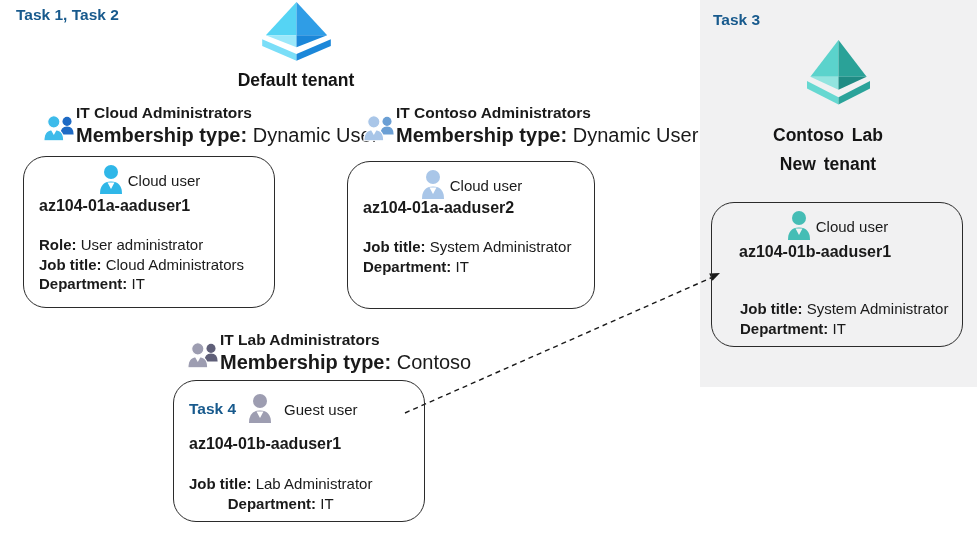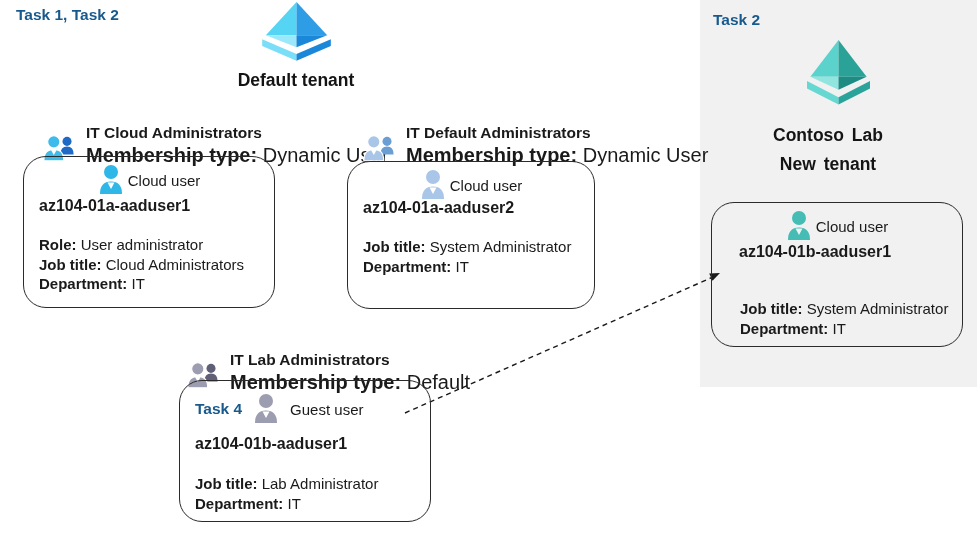--- a/index.html
+++ b/index.html
@@ -23,38 +23,38 @@
   .icon-default .f3{fill:var(--ad-blue-3);} .icon-default .f4{fill:var(--ad-blue-4);}
   .icon-default .b1{fill:var(--ad-blue-band-l);} .icon-default .b2{fill:var(--ad-blue-band-r);}
   .icon-new .f1{fill:var(--ad-teal-1);} .icon-new .f2{fill:var(--ad-teal-2);}
   .icon-new .f3{fill:var(--ad-teal-3);} .icon-new .f4{fill:var(--ad-teal-4);}
   .icon-new .b1{fill:var(--ad-teal-band-l);} .icon-new .b2{fill:var(--ad-teal-band-r);}
 
   .tenant-name{position:absolute; font-weight:bold; font-size:17.5px; color:#141414; text-align:center; white-space:nowrap;}
   .name-default{left:216px; top:70px; width:160px;}
   .name-new{left:703px; top:121px; width:250px; line-height:29px; word-spacing:3px;}
 
-  .group{position:absolute; display:flex; gap:10px;margin-top:20px;}
+  .group{position:absolute; display:flex; }
   .g1{left:42px; top:102px;}
   .g2{left:362px; top:102px;}
   .g3{left:186px; top:329px;}
   .grp-icon{width:34px; height:32px; margin-top:10px; flex:0 0 auto;}
   .group-title{font-weight:bold; font-size:15.5px; line-height:21px; white-space:nowrap;}
   .membership{font-size:20px; line-height:25px; white-space:nowrap;}
   .membership b{font-weight:bold;}
 
   .gi1 .front{fill:var(--grp1-front);} .gi1 .back{fill:var(--grp1-back);}
   .gi2 .front{fill:var(--grp2-front);} .gi2 .back{fill:var(--grp2-back);}
   .gi3 .front{fill:var(--grp3-front);} .gi3 .back{fill:var(--grp3-back);}
   .gi .front{stroke:#ffffff; stroke-width:1.2;}
 
   .userbox{position:absolute; border:1.4px solid var(--box-border); border-radius:23px; background:transparent;}
   .box1{left:23px;  top:156px; width:250px; height:150px;}
   .box2{left:347px; top:161px; width:246px; height:146px;}
-  .box3{left:179px; top:380px; width:250px; height:140px;}
+  .box3{left:173px; top:380px; width:250px; height:140px;text-align:center;}
   .box4{left:711px; top:202px; width:250px; height:143px;}
 
   .box-header{position:absolute; top:7px; left:0; right:0; display:flex; align-items:center;}
   .box-header.center{justify-content:center; gap:4px;}
   .box3 .box-header{top:12px; left:15px; right:auto; gap:11px;}
   .person-icon{width:26px; height:32px; flex:0 0 auto;}
   .type-label{font-size:15px; white-space:nowrap;}
   .task-inline{position:static; font-size:15.5px;}
 
   .pi-cyan .body{fill:var(--person-cyan);}
@@ -128,38 +128,38 @@
     <span class="grp-icon">
       <svg class="gi gi2" viewBox="0 0 36 32">
         <circle class="back" cx="26.5" cy="9" r="4.8"></circle>
         <path class="back" d="M19.5 23 Q19.5 14.5 26.5 14.5 Q33.5 14.5 33.5 23 Z"></path>
         <circle class="front" cx="12.5" cy="9.5" r="6.5"></circle>
         <path class="front" d="M2 29.5 Q2 17.5 12.5 17.5 Q23 17.5 23 29.5 Z"></path>
         <path d="M9.5 18 L12.5 23.5 L15.5 18 Z" fill="#ffffff"></path>
       </svg>
     </span>
     <div class="grp-text">
-      <div class="group-title">IT Default Administrators</div>
+      <div class="group-title">IT Contoso Administrators</div>
       <div class="membership"><b>Membership type:</b><span> Dynamic User</span></div>
     </div>
   </div>
 
   <div class="group g3">
     <span class="grp-icon">
       <svg class="gi gi3" viewBox="0 0 36 32">
         <circle class="back" cx="26.5" cy="9" r="4.8"></circle>
         <path class="back" d="M19.5 23 Q19.5 14.5 26.5 14.5 Q33.5 14.5 33.5 23 Z"></path>
         <circle class="front" cx="12.5" cy="9.5" r="6.5"></circle>
         <path class="front" d="M2 29.5 Q2 17.5 12.5 17.5 Q23 17.5 23 29.5 Z"></path>
         <path d="M9.5 18 L12.5 23.5 L15.5 18 Z" fill="#ffffff"></path>
       </svg>
     </span>
     <div class="grp-text">
       <div class="group-title">IT Lab Administrators</div>
-      <div class="membership"><b>Membership type:</b><span> Default</span></div>
+      <div class="membership"><b>Membership type:</b><span> Contoso</span></div>
     </div>
   </div>
 
   <div class="userbox box1">
     <div class="box-header center">
       <span class="person-icon">
         <svg class="pi pi-cyan" viewBox="0 0 26 32">
           <circle class="body" cx="13" cy="8" r="7"></circle>
           <path class="body" d="M2 30 Q2 17.5 13 17.5 Q24 17.5 24 30 Z"></path>
           <path class="notch" d="M9.5 18.5 L13 25 L16.5 18.5 Z"></path>
@@ -205,21 +205,21 @@
       </span>
       <span class="type-label">Guest user</span>
     </div>
     <div class="username">az104-01b-aaduser1</div>
     <div class="attrs">
       <div class="attr"><b>Job title:</b><span> Lab Administrator</span></div>
       <div class="attr"><b>Department:</b><span> IT</span></div>
     </div>
   </div>
 
-  <div class="task-label t-right">Task 2</div>
+  <div class="task-label t-right">Task 3</div>
 
   <div class="tenant-icon icon-new">
     <svg viewBox="0 0 100 90" preserveAspectRatio="none">
       <polygon class="f1" points="50,0 8,50 50,50"></polygon>
       <polygon class="f2" points="50,0 92,50 50,50"></polygon>
       <polygon class="f3" points="8,50 50,68 50,50"></polygon>
       <polygon class="f4" points="92,50 50,68 50,50"></polygon>
       <polygon class="b1" points="3,56 50,78 50,88 3,66"></polygon>
       <polygon class="b2" points="50,78 97,56 97,66 50,88"></polygon>
     </svg>

